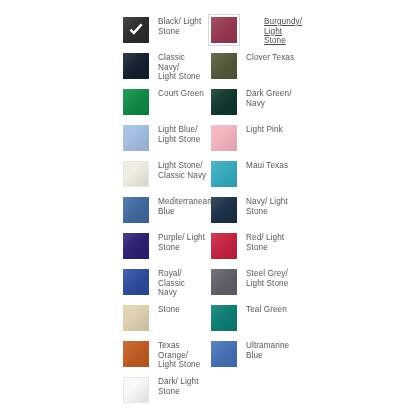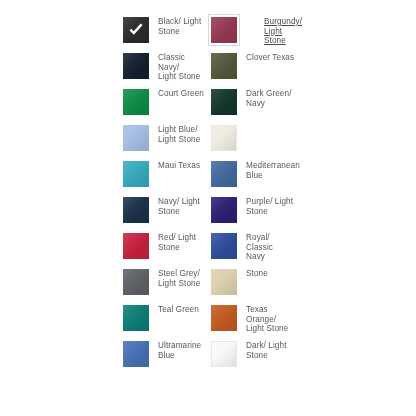--- a/index.html
+++ b/index.html
@@ -164,22 +164,30 @@
       </div>
       <div class="swatch-option">
         <div class="swatch-chip-wrap">
           <div class="swatch-chip" style="background-color: rgb(163, 189, 227);"></div>
         </div>
         <div class="swatch-label">Light Blue/
 Light Stone</div>
       </div>
       <div class="swatch-option">
         <div class="swatch-chip-wrap">
+          <div class="swatch-chip" style="background-color: rgb(243, 180, 191);"></div>
+        </div>
+        <div class="swatch-label">Light Pink</div>
+      </div>
+      <div class="swatch-option">
+        <div class="swatch-chip-wrap">
           <div class="swatch-chip has-outline" style="background-color: rgb(239, 236, 224);"></div>
         </div>
+        <div class="swatch-label">Light Stone/
+Classic Navy</div>
       </div>
       <div class="swatch-option">
         <div class="swatch-chip-wrap">
           <div class="swatch-chip" style="background-color: rgb(53, 169, 189);"></div>
         </div>
         <div class="swatch-label">Maui Texas</div>
       </div>
       <div class="swatch-option">
         <div class="swatch-chip-wrap">
           <div class="swatch-chip" style="background-color: rgb(65, 105, 159);"></div>

